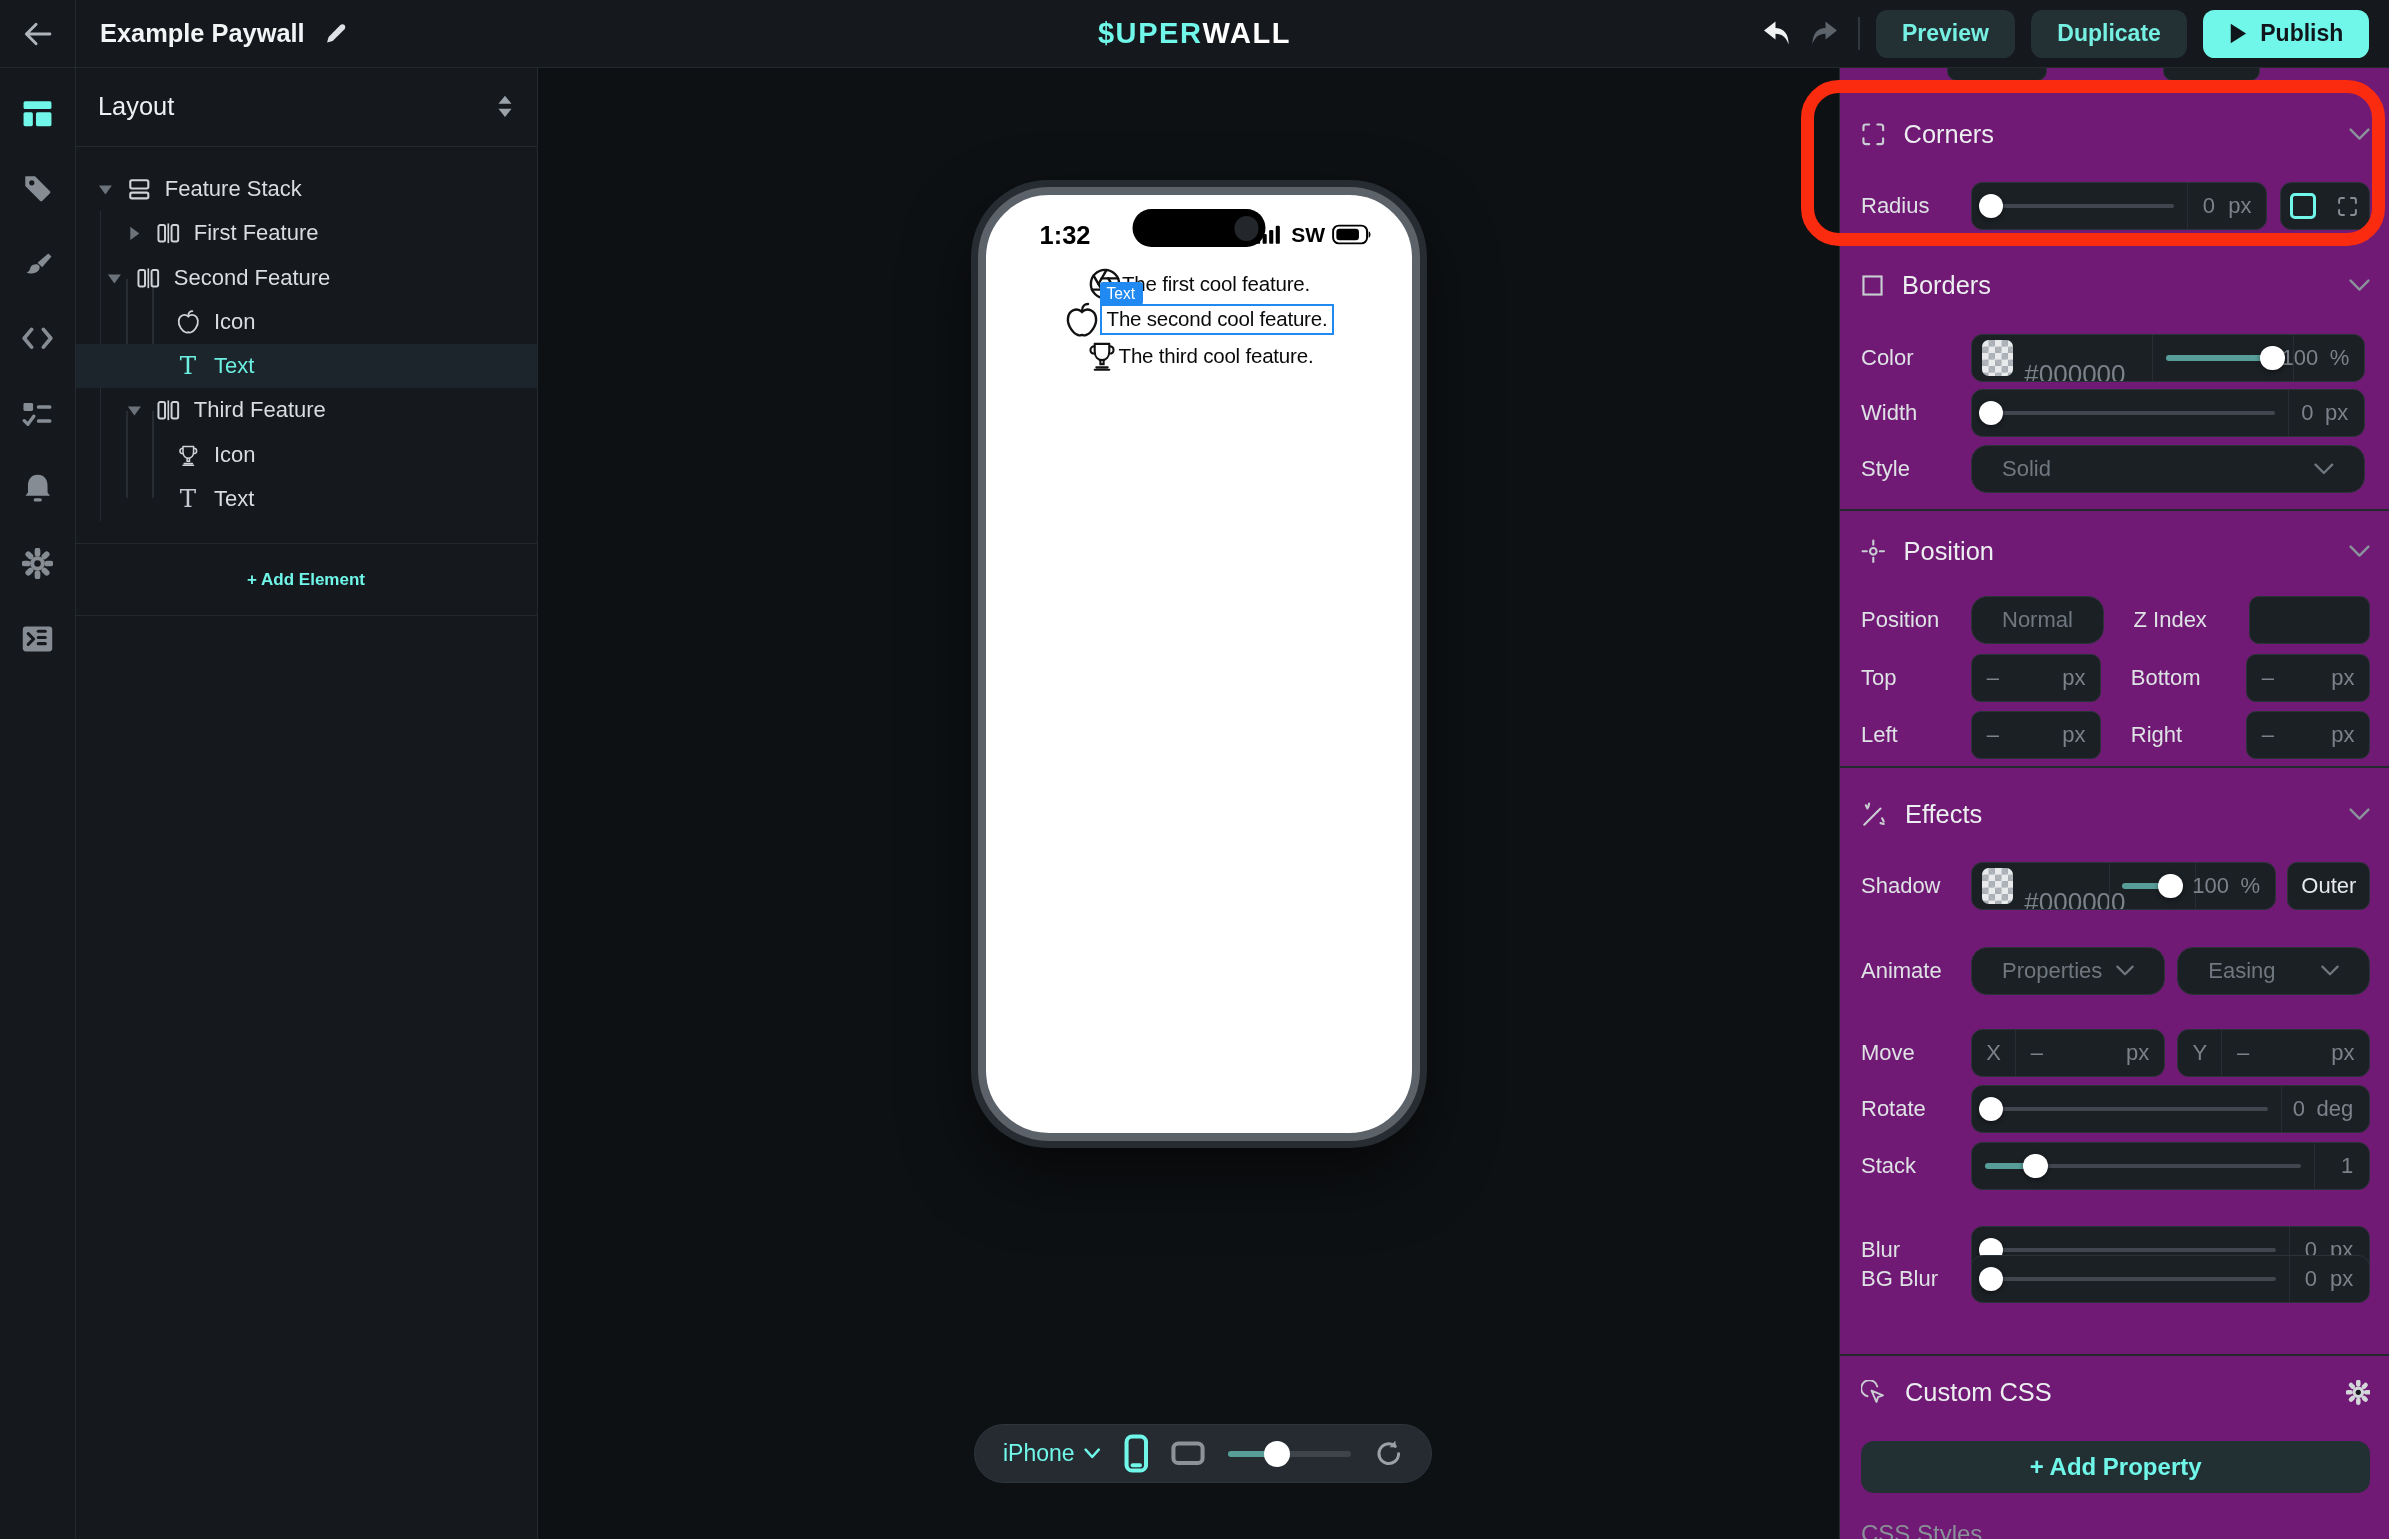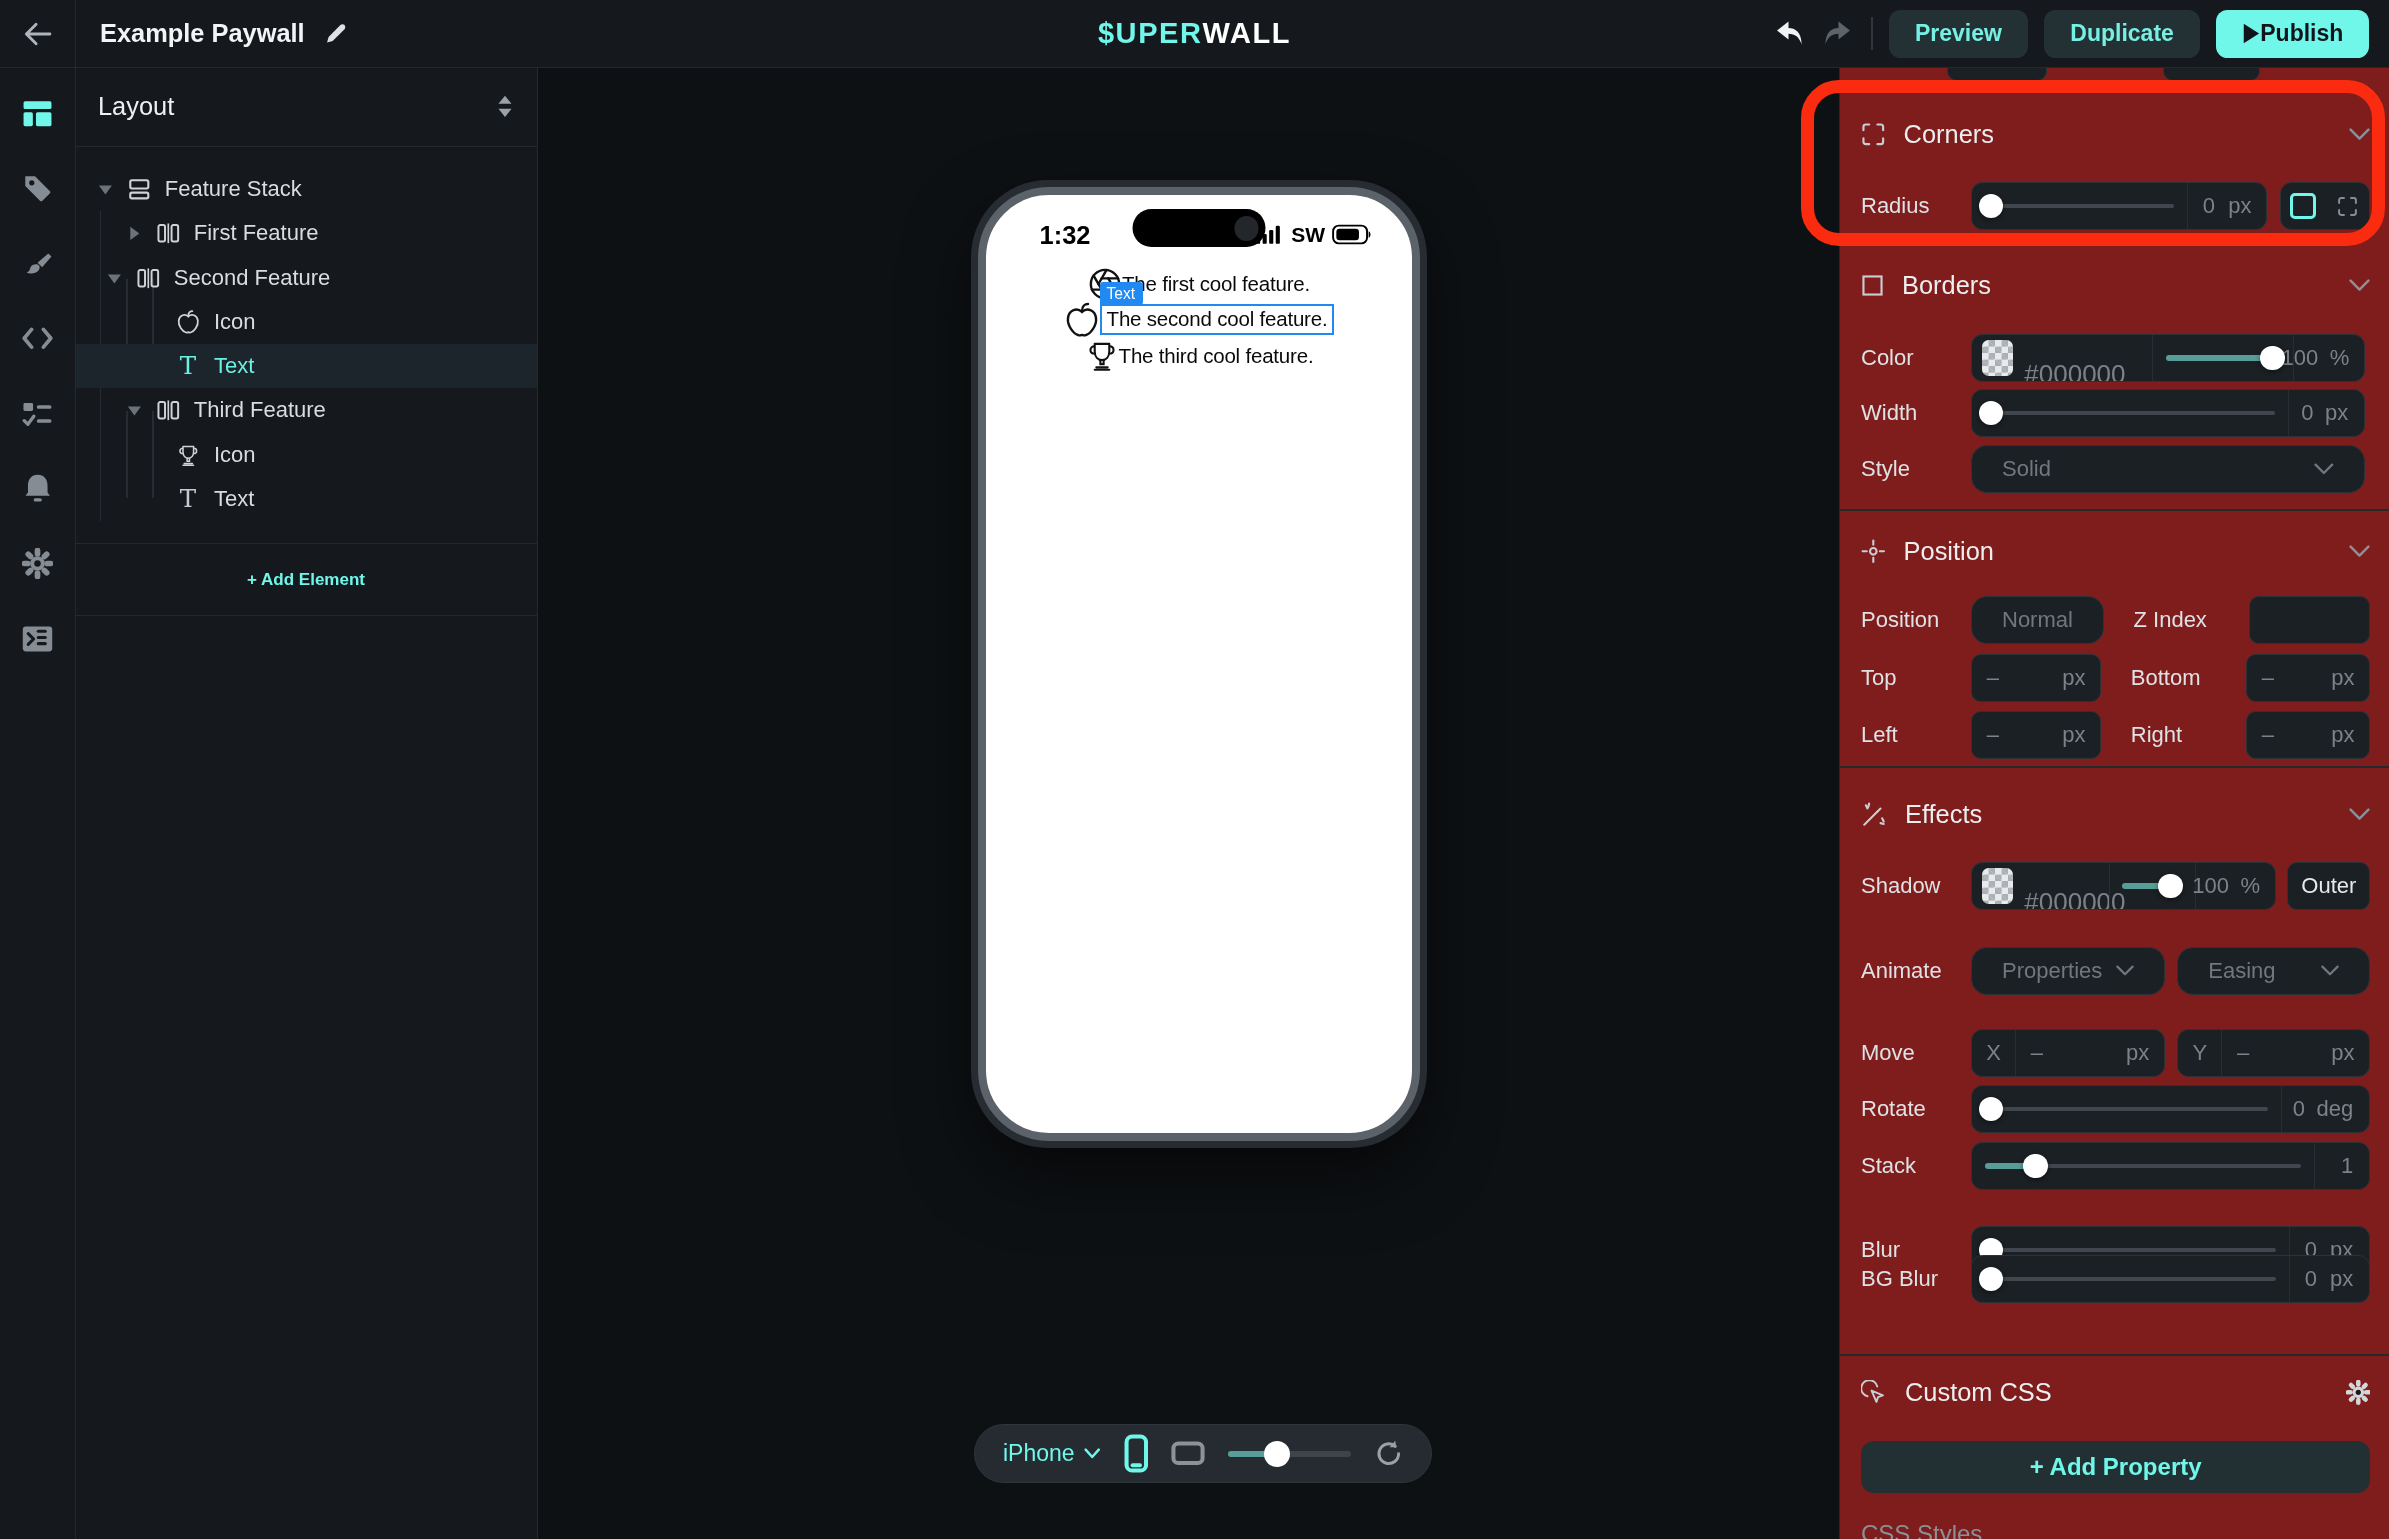--- a/index.html
+++ b/index.html
@@ -10,21 +10,21 @@
   .tb-back{position:absolute;left:0;top:0;width:75px;height:67px;display:flex;align-items:center;justify-content:center;border-right:1.6px solid #24292e;cursor:pointer;}
   .tb-titlewrap{position:absolute;left:100px;top:0;height:67px;display:flex;align-items:center;gap:19.7px;}
   .tb-title{font-size:25.4px;font-weight:bold;color:#f2f4f6;}
   .tb-logo{position:absolute;left:50%;top:0;height:67px;transform:translateX(-50%);display:flex;align-items:center;font-size:29px;font-weight:800;letter-spacing:1.6px;}
   .logo-a{color:#70f7ea;font-weight:bold;}
   .logo-b{color:#ffffff;font-weight:bold;}
   .tb-right{position:absolute;right:19.7px;top:0;height:67px;display:flex;align-items:center;gap:16.4px;}
   .tb-divider{width:1.6px;height:33px;background:#31373d;}
   .btn{height:48px;border-radius:11.5px;padding:17px 26px;font-size:23px;font-weight:bold;display:flex;align-items:center;cursor:pointer;border:none;}
   .btn-dark{background:#233135;color:#76f0e3;}
-  .btn-publish{background:#70f7ea;color:#10151c;}
+  .btn-publish{background:#70f7ea;color:#10151c;gap:13px;}
   
   .rail{position:absolute;left:0;top:67px;width:75px;bottom:0;background:#15181c;border-right:1.6px solid #24292e;display:flex;flex-direction:column;align-items:center;padding-top:31px;gap:44px;z-index:4;}
   .rail-item{width:31px;height:31px;display:flex;align-items:center;justify-content:center;cursor:pointer;}
   
   .lpanel{position:absolute;left:75px;top:67px;width:462px;bottom:0;background:#15181c;border-right:1.6px solid #24292e;z-index:3;}
   .lp-header{position:absolute;top:0;left:0;right:0;height:80px;border-bottom:1.6px solid #24292e;display:flex;align-items:center;justify-content:space-between;padding:0 23px;box-sizing:border-box;}
   .lp-title{font-size:25.4px;color:#eef0f2;}
   .trow{position:absolute;left:0;right:0;height:44px;display:flex;align-items:center;font-size:22px;color:#d9dce0;cursor:pointer;gap:13px;}
   .trow .caret{width:14.8px;flex:0 0 14.8px;}
   .trow.selected{background:#1b252b;color:#6ceee0;}
@@ -47,21 +47,21 @@
   .selbox{position:relative;border:2.5px solid #2089f2;padding:0.8px 4.1px 1.6px 4.1px;}
   .selbadge{position:absolute;top:-24px;left:-2.5px;background:#2089f2;color:#fff;font-size:15.6px;padding:2.5px 7.4px 2.5px 6.6px;border-radius:3.3px 3.3px 3.3px 0;}
   
   .devbar{position:absolute;left:974px;top:1424px;width:458px;height:59px;background:#252b31;border:1.6px solid #2e353c;border-radius:31px;display:flex;align-items:center;padding:0 28px;box-sizing:border-box;gap:23px;z-index:2;}
   .dev-label{color:#70f7ea;font-size:23px;display:flex;align-items:center;gap:9.8px;cursor:pointer;}
   .zoomslider{position:relative;flex:1;height:33px;cursor:pointer;}
   .zoomslider .ztrack{position:absolute;left:0;right:0;top:50%;height:5.7px;margin-top:-2.5px;background:#3d444c;border-radius:3.3px;}
   .zoomslider .zfill{position:absolute;left:0;width:40%;top:50%;height:5.7px;margin-top:-2.5px;background:#579e98;border-radius:3.3px;}
   .zoomslider .zknob{position:absolute;left:40%;top:50%;width:26px;height:26px;margin:-13px 0 0 -13px;background:#fff;border-radius:50%;}
   
-  .ipanel{position:absolute;left:1839px;top:67px;width:550px;bottom:0;background:#7f1d1d;border-left:1.6px solid #24292e;overflow:hidden;z-index:3;}
+  .ipanel{position:absolute;left:1839px;top:67px;width:550px;bottom:0;background:#701a75;border-left:1.6px solid #24292e;overflow:hidden;z-index:3;}
   .stub{position:absolute;top:-3.3px;height:14.8px;background:#1b2025;border:1.6px solid #2b3238;border-radius:0 0 9.8px 9.8px;}
   .hr{position:absolute;left:0;right:0;height:1.6px;background:#24292e;}
   .sec{position:absolute;left:21px;right:19.7px;height:39px;display:flex;align-items:center;gap:18px;font-size:25.4px;color:#eceef0;}
   .sec .chev{margin-left:auto;cursor:pointer;}
   .irow{position:absolute;left:21px;right:19.7px;height:48px;display:flex;align-items:center;}
   .ilabel{width:110px;flex:0 0 110px;font-size:22px;color:#dfe2e5;}
   .ilabel2{width:115px;flex:0 0 115px;font-size:22px;color:#dfe2e5;margin-left:29.5px;}
   .joined{display:flex;background:#1b2025;border:1.6px solid #2b3238;border-radius:11.5px;height:48px;box-sizing:border-box;align-items:center;overflow:hidden;}
   .cell{height:100%;display:flex;align-items:center;box-sizing:border-box;}
   .cell + .cell{border-left:1.6px solid #272d33;}

